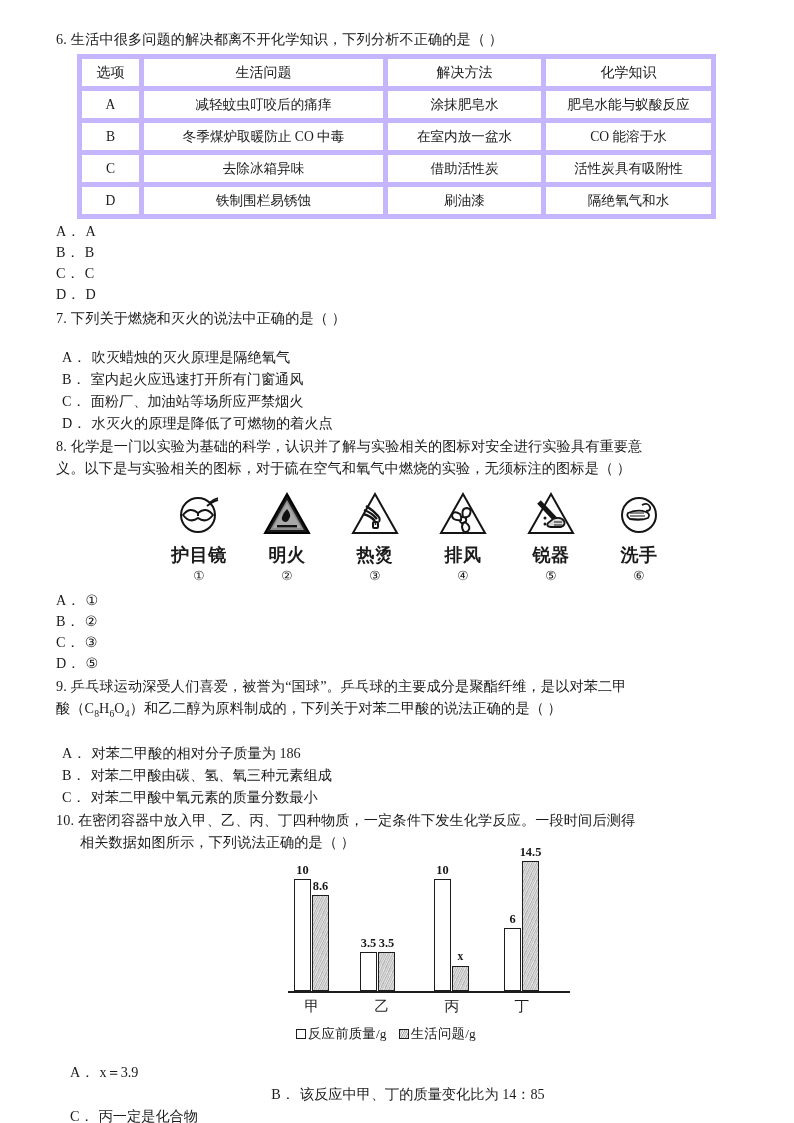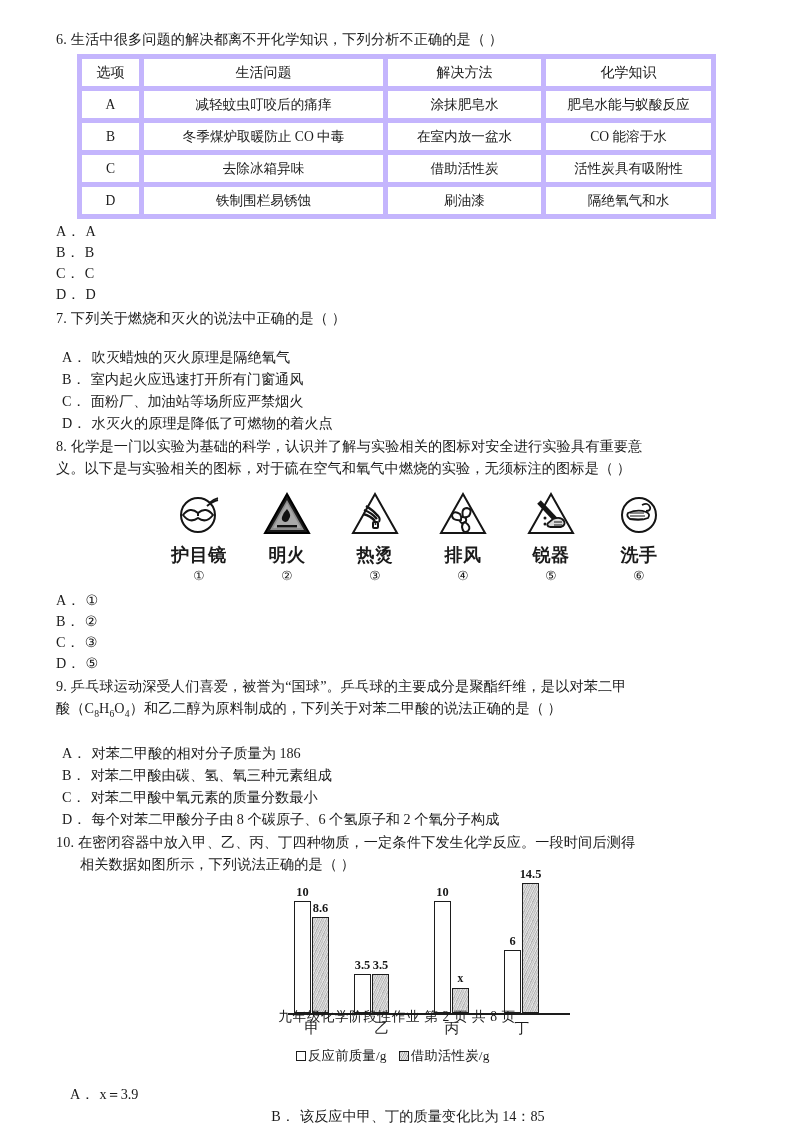--- a/index.html
+++ b/index.html
@@ -403,21 +403,20 @@
       <span class="qnum">9.</span>
       <span class="qtext">乒乓球运动深受人们喜爱，被誉为“国球”。乒乓球的主要成分是聚酯纤维，是以对苯二甲</span>
     </div>
     <div class="qstem">
       <span class="qtext"><span>酸（C</span><sub>8</sub><span>H</span><sub>6</sub><span>O</span><sub>4</sub><span>）和乙二醇为原料制成的，下列关于对苯二甲酸的说法正确的是（      ）</span></span>
     </div>
     <div class="opt-list">
       <div class="opt-line"><span class="olabel">A．</span><span>对苯二甲酸的相对分子质量为 186</span></div>
       <div class="opt-line"><span class="olabel">B．</span><span>对苯二甲酸由碳、氢、氧三种元素组成</span></div>
       <div class="opt-line"><span class="olabel">C．</span><span>对苯二甲酸中氧元素的质量分数最小</span></div>
-      <div class="opt-line"><span class="olabel">D．</span><span>每个对苯二甲酸分子由 8 个碳原子、6 个氢原子和 2 个氧分子构成</span></div>
     </div>
   </div>
 
   <div style="margin-top:1px;">
     <div class="qstem">
       <span class="qnum">10.</span>
       <span class="qtext">在密闭容器中放入甲、乙、丙、丁四种物质，一定条件下发生化学反应。一段时间后测得</span>
     </div>
     <div class="qstem" style="padding-left:24px;font-family:Liberation Serif, serif;">
       <span class="qtext">相关数据如图所示，下列说法正确的是（      ）</span>
@@ -430,21 +429,21 @@
 
           <div class="group" style="left:6px;">
             <div class="bar before" style="height:112px;">
               <span class="vlabel">10</span>
             </div>
             <div class="bar after" style="height:96px;">
               <span class="vlabel">8.6</span>
             </div>
           </div>
 
-          <div class="group" style="left:66px;justify-content:flex-end;">
+          <div class="group" style="left:72px;justify-content:flex-end;">
             <div class="bar before" style="height:39px;">
               <span class="vlabel">3.5</span>
             </div>
             <div class="bar after" style="height:39px;">
               <span class="vlabel">3.5</span>
             </div>
           </div>
 
           <div class="group" style="left:146px;">
             <div class="bar before" style="height:112px;">
@@ -466,27 +465,26 @@
         </div>
 
         <div class="cat-row">
           <span class="cat" style="left:24px;">甲</span>
           <span class="cat" style="left:94px;">乙</span>
           <span class="cat" style="left:164px;">丙</span>
           <span class="cat" style="left:234px;">丁</span>
         </div>
 
         <div class="legend">
-          <span class="sw-open"></span><span>反应前质量/g</span><span class="gap"></span><span class="sw-hatch"></span><span>借助活性炭/g</span>
+          <span class="sw-open"></span><span>反应前质量/g</span><span class="gap"></span><span class="sw-hatch"></span><span>生活问题/g</span>
         </div>
       </div>
     </div>
 
     <div class="opt-list" style="margin-top:2px;">
       <div class="opt-line" style="padding-left:14px;"><span class="olabel">A．</span><span>x＝3.9</span></div>
       <div class="opt-line" style="padding-left:14px;text-align:center;"><span class="olabel">B．</span><span>该反应中甲、丁的质量变化比为 14：85</span></div>
       <div class="opt-line" style="padding-left:14px;"><span class="olabel">C．</span><span>丙一定是化合物</span></div>
       <div class="opt-line" style="padding-left:14px;"><span class="olabel">D．</span><span>乙一定是该反应的催化剂</span></div>
     </div>
   </div>
 
-  <div class="footer">九年级化学阶段性作业  第 2 页 共 8 页</div>
 </div>
 
 </body></html>

